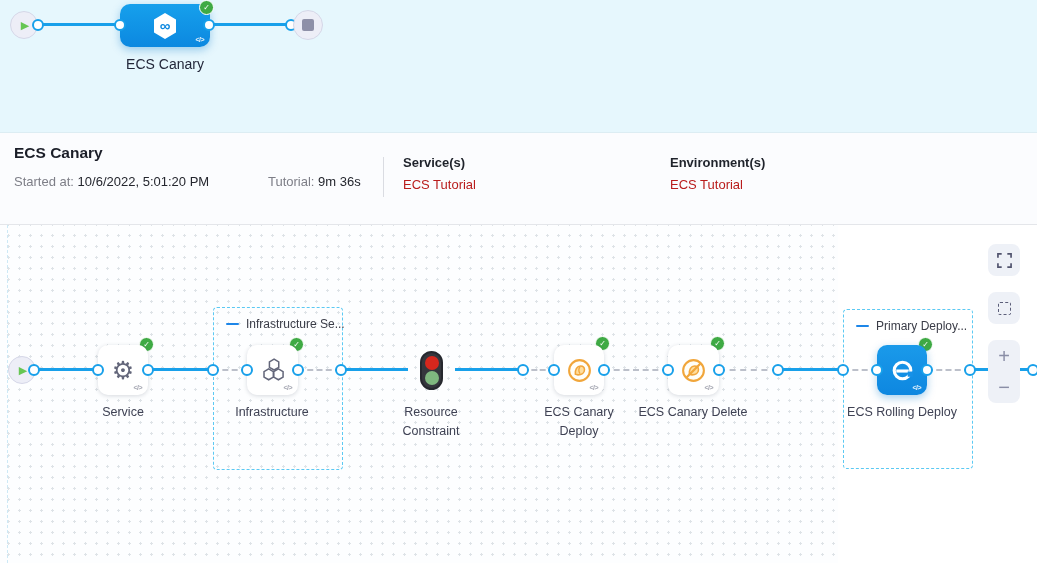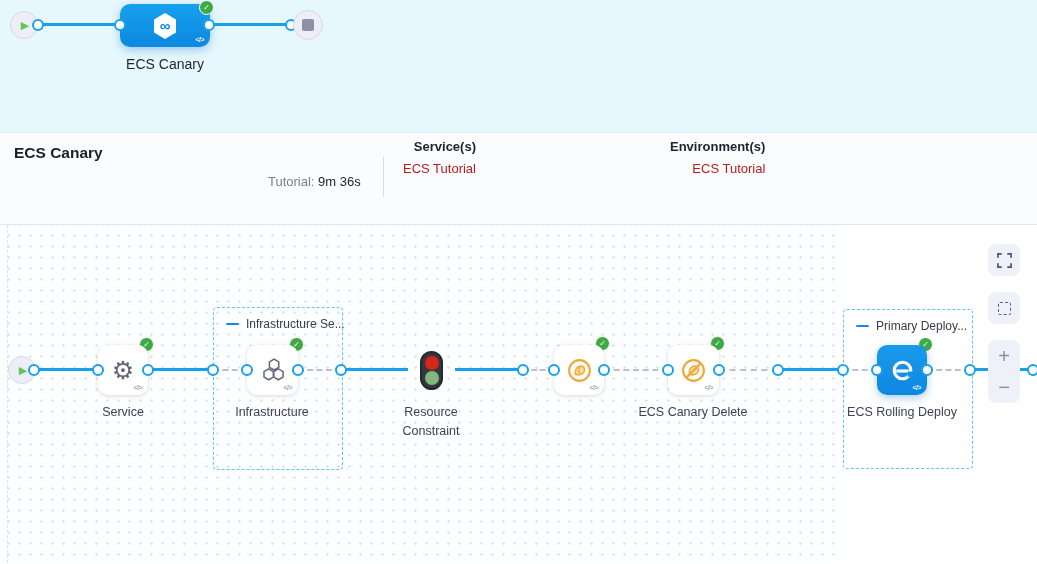--- a/index.html
+++ b/index.html
@@ -23,21 +23,21 @@
     color:#fff; font-size:8px; display:flex; align-items:center; justify-content:center; line-height:1; }
   .stage-label { position:absolute; left:95px; top:56px; width:140px; text-align:center; font-size:14px; color:#23273A; }
 
   
   .header-bar { position:relative; width:1037px; height:92px; background:#FBFCFE; border-bottom:1px solid #E4E6EA; }
   .title-text { position:absolute; left:14px; top:11px; font-size:15.5px; font-weight:bold; color:#1B1E28; }
   .started-row { position:absolute; left:14px; top:41px; font-size:13px; color:#7D7E87; }
   .started-row b, .duration-row b { color:#24262E; font-weight:normal; }
   .duration-row { position:absolute; left:268px; top:41px; font-size:13px; color:#7D7E87; }
   .v-divider { position:absolute; left:383px; top:24px; width:1px; height:40px; background:#DADCE2; }
-  .meta-col { position:absolute; top:6px;text-align:right; }
+  .meta-col { position:absolute; top:22px; }
   .meta-col .meta-label { font-size:13px; font-weight:bold; color:#1F232B; }
   .meta-col .meta-link { font-size:13px; color:#b91c1c; margin-top:7px; cursor:pointer; }
   .col-services { left:403px; }
   .col-environments { left:670px; }
 
   
   .canvas { position:relative; width:838px; height:338px; background-color:#FDFEFF;
     background-image:radial-gradient(circle,#DEE3E7 1.1px, transparent 1.4px); background-size:11px 11px; background-position:3px 5px; }
   .edge-guide { position:absolute; left:7px; top:0; height:100%; width:0; border-left:1px dashed #CDE9F6; }
   .cline { position:absolute; height:3px; background:#18A0EA; top:143px; }
@@ -94,20 +94,23 @@
 
   <div class="circle-btn" style="left:293px;top:10px;width:30px;height:30px;">
     <div class="stop-square"></div>
   </div>
 
   <div class="stage-label">ECS Canary</div>
 </div>
 
 <div class="header-bar">
   <div class="title-text">ECS Canary</div>
+  <div class="started-row">
+    <span>Started at:</span> <b>10/6/2022, 5:01:20 PM</b>
+  </div>
   <div class="duration-row">
     <span>Tutorial:</span> <b>9m 36s</b>
   </div>
   <div class="v-divider"></div>
   <div class="meta-col col-services">
     <div class="meta-label">Service(s)</div>
     <div class="meta-link">ECS Tutorial</div>
   </div>
   <div class="meta-col col-environments">
     <div class="meta-label">Environment(s)</div>
@@ -182,20 +185,21 @@
     <svg width="27" height="27" viewBox="0 0 26 26">
       <circle cx="13" cy="13" r="10" stroke="#F1A63B" stroke-width="2" fill="#FFFEF8"></circle>
       <path d="M9 16.5 C8.6 12.5 10.6 8.6 14 8.6 C16.4 8.6 17.8 10.3 17.8 12.3 C17.8 15.6 14.8 17.2 11.6 17.2 Z" fill="#FFDE9E" stroke="#F1A63B" stroke-width="1.5"></path>
       <path d="M13.5 9.5 C12 11 12 14 13.5 16" stroke="#F1A63B" stroke-width="1.3" fill="none"></path>
     </svg>
     <span class="code-icon">&lt;/&gt;</span>
   </div>
   <div class="check-badge" style="left:595px;top:111px;">
       <span>✓</span>
     </div>
+  <div class="step-label" style="left:524px;width:110px;">ECS Canary Deploy</div>
 
   <div class="step-card" style="left:668px;width:51px;">
     <svg width="27" height="27" viewBox="0 0 26 26">
       <circle cx="13" cy="13" r="10" stroke="#F1A63B" stroke-width="2" fill="#FFFEF8"></circle>
       <path d="M9 16.5 C8.6 12.5 10.6 8.6 14 8.6 C16.4 8.6 17.8 10.3 17.8 12.3 C17.8 15.6 14.8 17.2 11.6 17.2 Z" fill="#FFDE9E" stroke="#F1A63B" stroke-width="1.5"></path>
       <line x1="6" y1="20" x2="20" y2="6" stroke="#F1A63B" stroke-width="2.2"></line>
     </svg>
     <span class="code-icon">&lt;/&gt;</span>
   </div>
   <div class="check-badge" style="left:710px;top:111px;">

